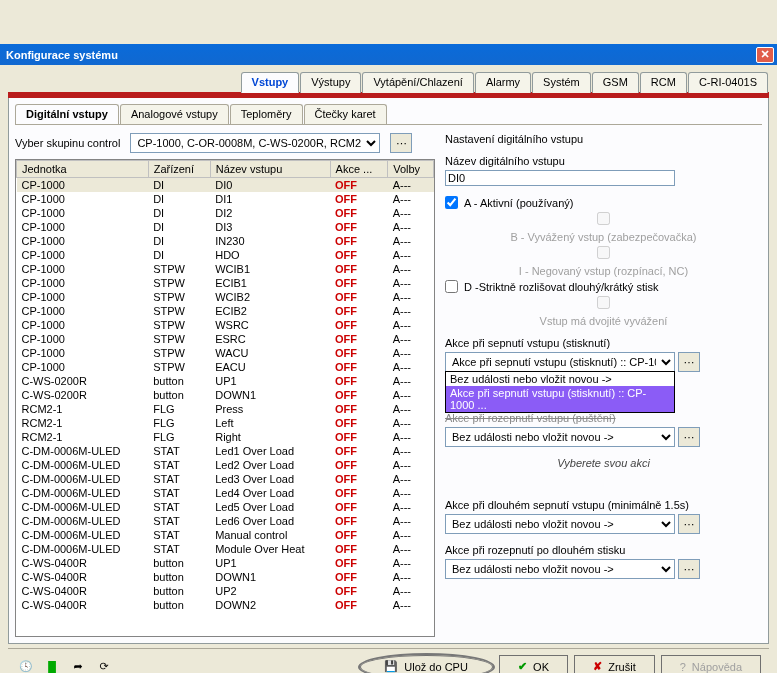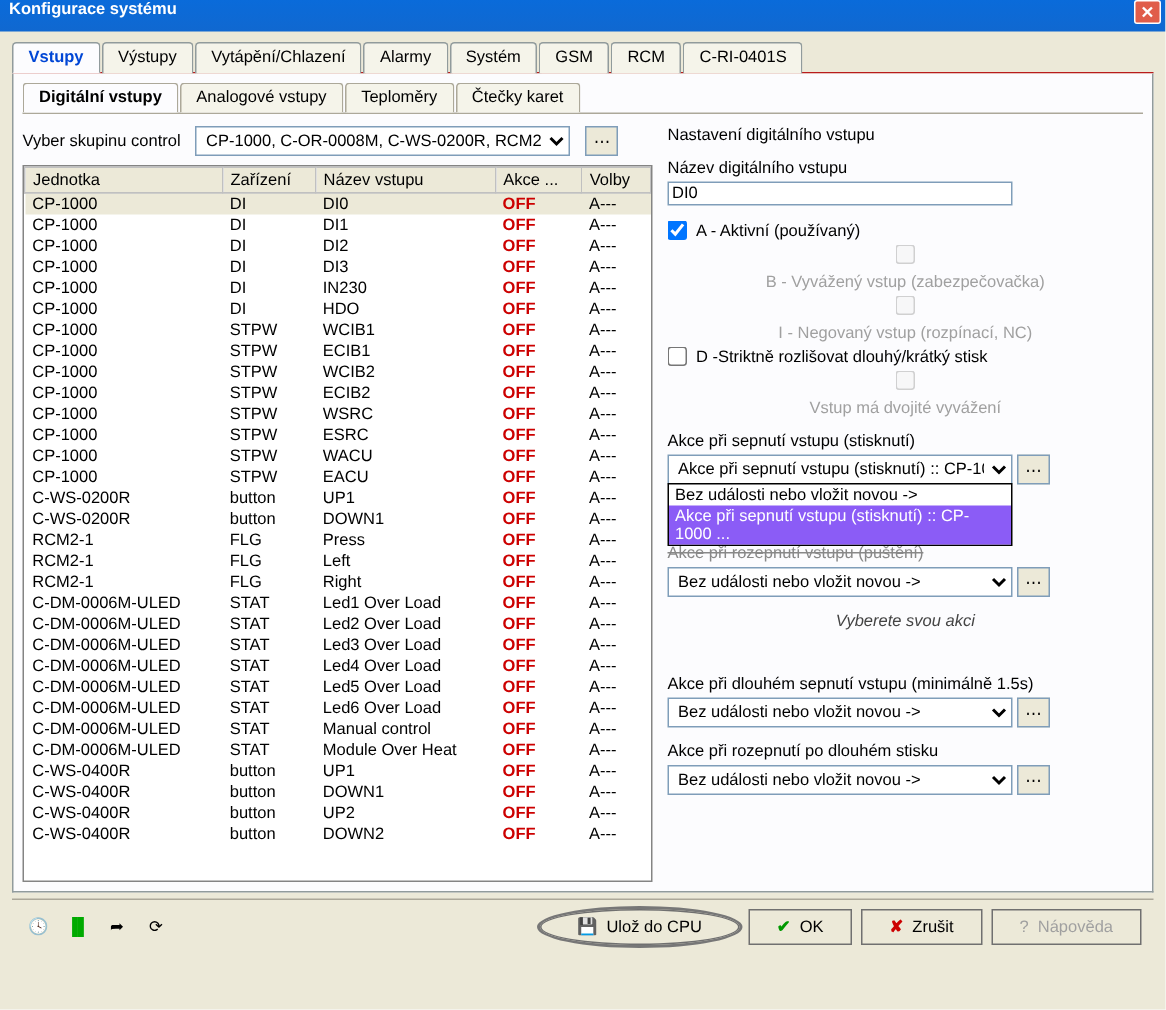--- a/index.html
+++ b/index.html
@@ -1,21 +1,21 @@
 <!DOCTYPE html>
 <html><head>
 <meta charset="utf-8">
 <style>
 * { box-sizing: border-box; font-family: Tahoma, sans-serif; font-size: 11px; }
 body { margin: 0; background: #ece9d8; width: 777px; height: 673px; overflow: hidden; }
-.titlebar { background: linear-gradient(#0a6bda,#1068d0); color: #fff; height: 21px; display: flex; align-items: flex-start; justify-content: space-between; padding: 0 3px 0 6px; font-weight: bold; }
+.titlebar { background: linear-gradient(#0a6bda,#1068d0); color: #fff; height: 21px; display: flex; align-items: center; justify-content: space-between; padding: 0 3px 0 6px; font-weight: bold; margin-top: 44px; }
 .close-btn { width: 18px; height: 16px; background: #e05d4a; border: 1px solid #fff; color: #fff; display: flex; align-items: center; justify-content: center; font-weight: bold; cursor: pointer; border-radius: 2px; }
 .content { padding: 6px 8px 0 8px; }
 
-.tabs { display: flex; border-bottom: 1px solid #b91c1c; }
+.tabs { display: flex; border-bottom: 6px solid #b91c1c; justify-content: flex-end; }
 .tab { padding: 3px 10px 4px; border: 1px solid #919b9c; border-bottom: none; background: #f5f4ea; margin-right: 1px; cursor: pointer; border-radius: 3px 3px 0 0; position: relative; top: 1px; }
 .tab.active { background: #fcfcfe; border-bottom: 1px solid #fcfcfe; color: #0046d5; font-weight: bold; }
 
 .tab-body { border: 1px solid #919b9c; border-top: none; background: #fcfcfe; padding: 6px; }
 
 .subtabs { display: flex; border-bottom: 1px solid #aca899; margin-bottom: 8px; }
 .subtab { padding: 3px 10px 4px; border: 1px solid #aca899; border-bottom: none; background: #f5f4ea; margin-right: 1px; cursor: pointer; border-radius: 3px 3px 0 0; }
 .subtab.active { background: #fcfcfe; font-weight: bold; }
 
 .two-col { display: flex; gap: 10px; }

